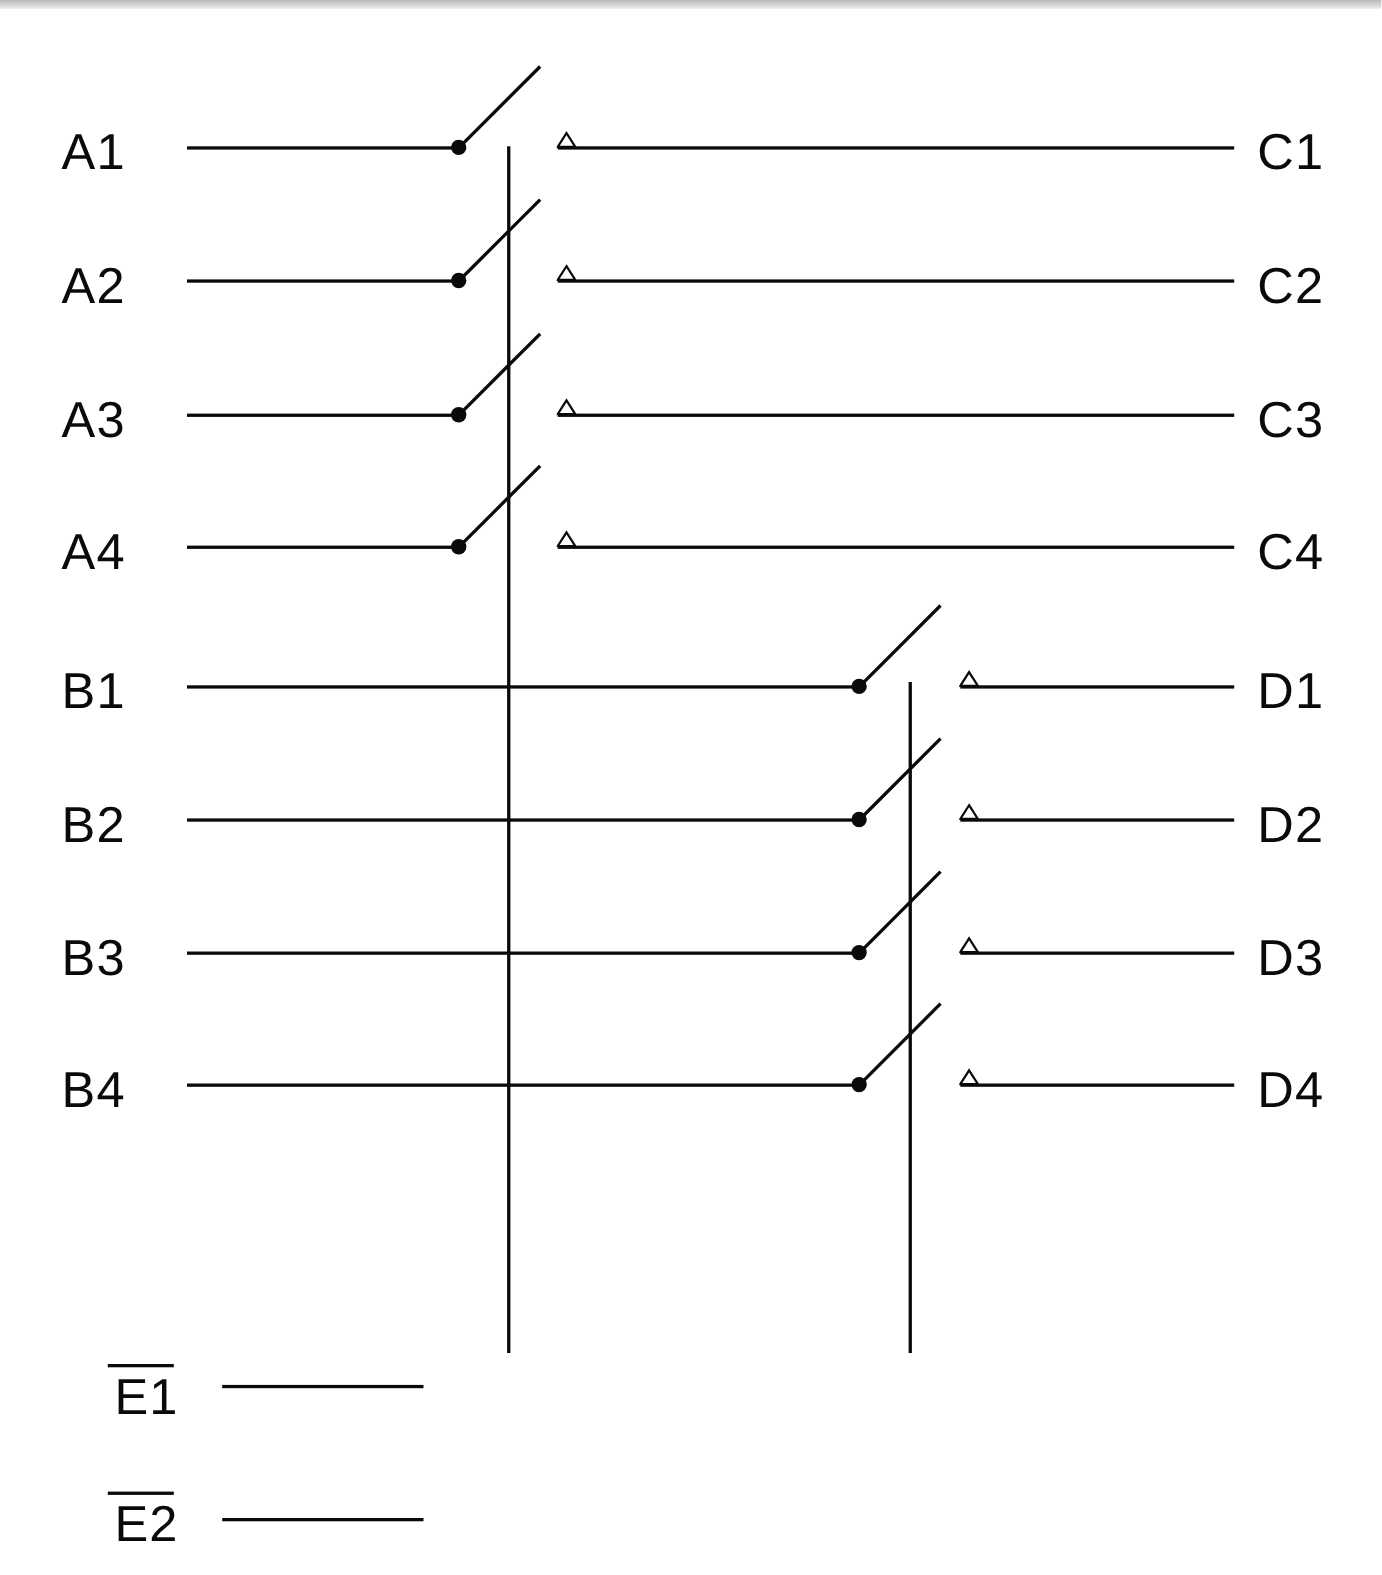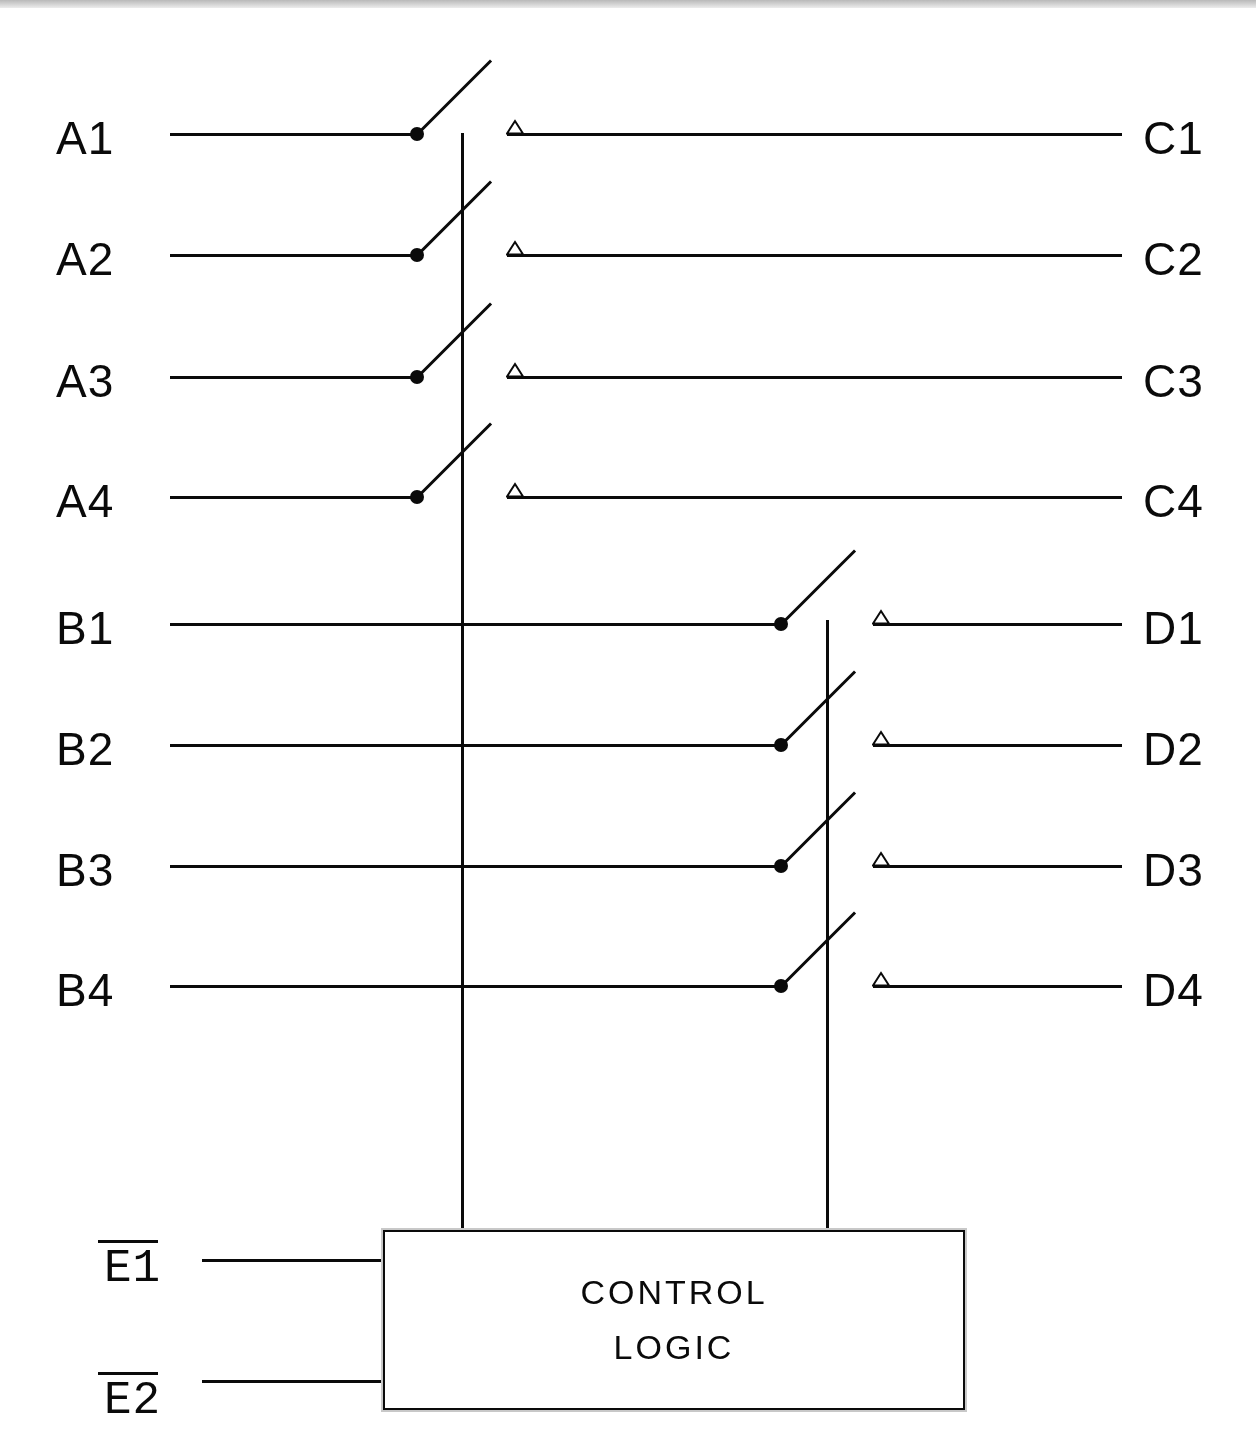--- a/index.html
+++ b/index.html
@@ -116,24 +116,23 @@
     width: 60px; height: 3px;
     background: #0a0a0a;
     margin-bottom: 3px;
   }
   .enable-label .etext {
     display: block;
     font-size: 46px;
     line-height: 46px;
     padding-left: 6px;
     letter-spacing: 1px;
-    font-family: Liberation Mono, monospace;
   }
   #enable-e1 { left: 98px; top: 1240px; }
-  #enable-e2 { left: 98px; top: 1356px; margin-top: 16px; }
+  #enable-e2 { left: 98px; top: 1356px; }
 
   .ewire {
     position: absolute;
     left: 202px;
     width: 183px; height: 3px;
     background: #0a0a0a;
   }
   #ewire-e1 { top: 1259px; }
   #ewire-e2 { top: 1380px; }
 </style>
@@ -264,18 +263,14 @@
     <span class="etext">E1</span>
   </div>
   <div class="ewire" id="ewire-e1"></div>
 
   <div class="enable-label" id="enable-e2">
     <div class="overbar"></div>
     <span class="etext">E2</span>
   </div>
   <div class="ewire" id="ewire-e2"></div>
 
-  <div class="control-box">
-    <span>CONTROL</span>
-    <span>LOGIC</span>
-  </div>
 
 </div>
 
 </body></html>

